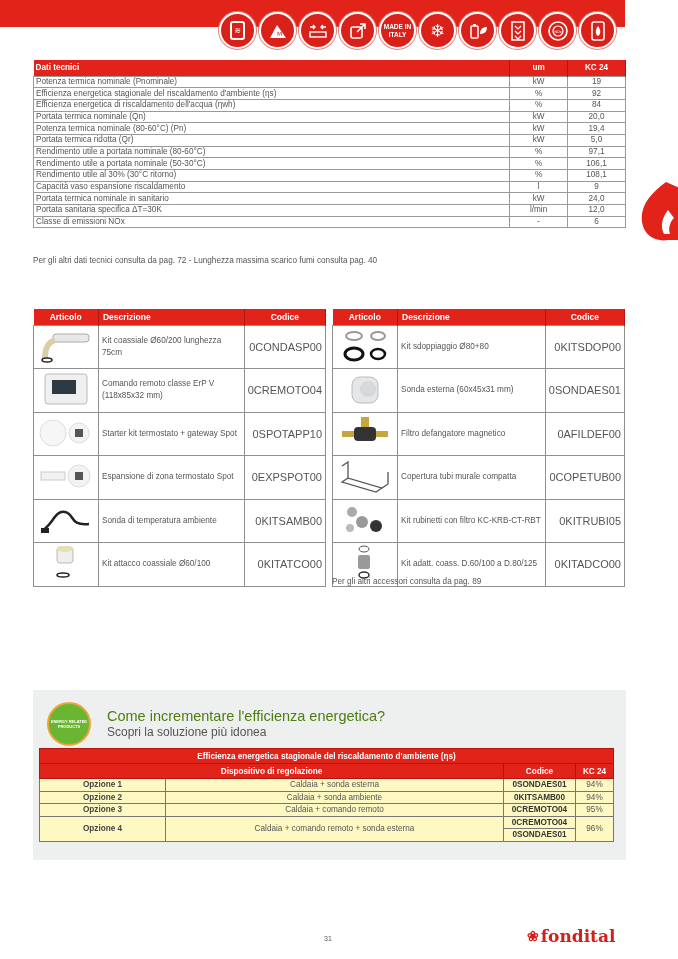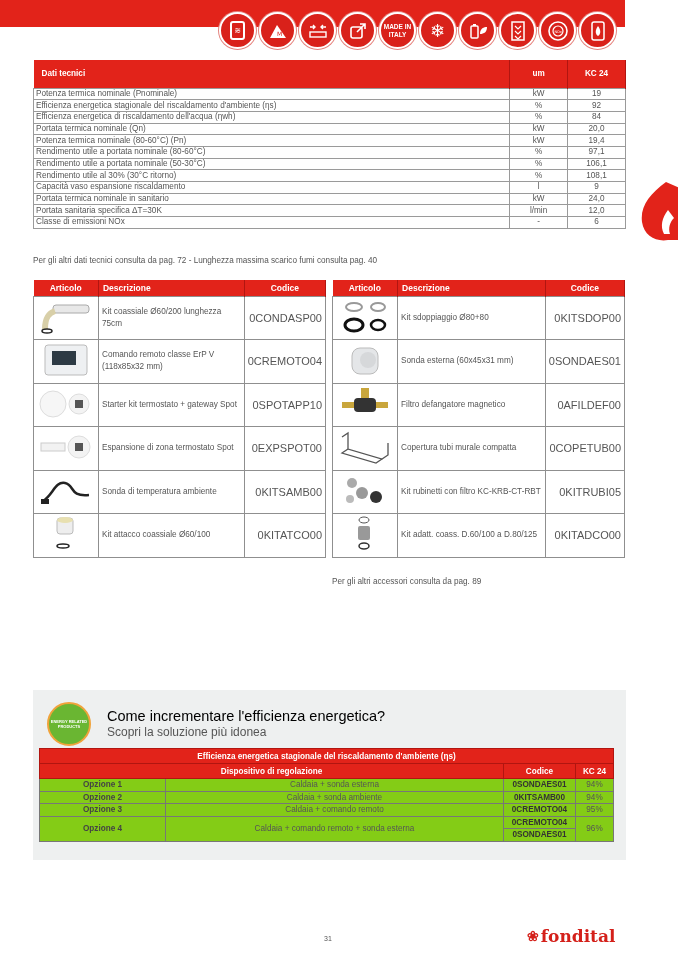--- a/index.html
+++ b/index.html
@@ -16,50 +16,50 @@
     color: #fff; font-size: 13px; line-height: 1;
   }
   .icon-circle .inner { width: 15px; height: 19px; border: 2px solid #fff; border-radius: 3px; display:flex; align-items:center; justify-content:center; font-size:8px; }
   .icon-circle.made-in { font-size: 6.5px; font-weight: bold; text-align: center; line-height: 1.1; }
 
   .side-flame { position: absolute; left: 640px; top: 180px; width: 40px; height: 62px; }
 
   table { border-collapse: collapse; }
   
   .tech { position: absolute; left: 33px; top: 60px; width: 593px; font-size: 8.2px; }
-  .tech th { background: #e2231a; color: #fff; font-weight: bold; height: 28px; padding: 0 8px; text-align: left; border-right: 1px solid #b11510; margin-top: 44px; }
+  .tech th { background: #e2231a; color: #fff; font-weight: bold; height: 16px; padding: 0 2px; text-align: left; border-right: 1px solid #b11510; margin-top: 44px; }
   .tech th.c { text-align: center; }
   .tech td { height: 11.7px; padding: 0 2px; border: 1px solid #9a9a9a; color: #555; line-height: 10px; }
   .tech td.c { text-align: center; margin-top: 32px; }
   .tech col.lbl { width: 477px; }
   .tech col.um { width: 58px; }
   .tech col.val { width: 58px; }
   .tech-note { position: absolute; left: 33px; top: 256px; font-size: 8.2px; color: #555; }
 
   
-  .acc { position: absolute; top: 280px; width: 293px; font-size: 8.2px; }
+  .acc { position: absolute; top: 309px; width: 293px; font-size: 8.2px; }
   .acc.left { left: 33px; }
   .acc.right { left: 332px; }
   .acc th { background: #e2231a; color: #fff; font-weight: bold; height: 16px; padding: 0 4px; text-align: left; border-right: 1px solid #b11510; font-size: 8.5px; }
   .acc th.c { text-align: center; }
   .acc td { border: 1px solid #8f8f8f; height: 43.5px; color: #555; padding: 0 3px; vertical-align: middle; }
   .acc td.img { width: 66px; text-align: center; }
   .acc td.desc { width: 168px; line-height: 12px; }
   .acc td.code { width: 59px; text-align: right; font-size: 11px; }
 
   .acc-note { position: absolute; left: 332px; top: 577px; font-size: 8.2px; color: #555; }
 
   
   .eff-box { position: absolute; left: 33px; top: 690px; width: 593px; height: 170px; background: #eef0f0; }
   .erp-badge { position: absolute; left: 14px; top: 12px; width: 44px; height: 44px; border-radius: 50%; background: #6ab632; border: 2px solid #f0a33b; color: #fff; font-size: 4px; text-align: center; display:flex; align-items:center; justify-content:center; line-height: 5px; font-weight: bold; }
-  .eff-title { position: absolute; left: 74px; top: 18px; font-size: 14.5px; color: #000000; }
+  .eff-title { position: absolute; left: 74px; top: 18px; font-size: 14.5px; color: #4d7c0f; }
   .eff-sub { position: absolute; left: 74px; top: 35px; font-size: 12px; color: #555; }
   .eff-table { position: absolute; left: 6px; top: 58px; width: 575px; font-size: 8.2px; }
   .eff-table th { background: #e2231a; color: #fff; font-weight: bold; height: 15px; text-align: center; border: 1px solid #b11510; }
-  .eff-table td { background: #84cc16; border: 1px solid #777; height: 12.5px; text-align: center; color: #555; padding: 0 2px; }
+  .eff-table td { background: #fef9c3; border: 1px solid #777; height: 12.5px; text-align: center; color: #555; padding: 0 2px; }
   .eff-table td.opt { font-weight: bold; color: #444; width: 126px; }
   .eff-table td.code { font-weight: bold; color: #333; width: 72px; }
   .eff-table td.pct { width: 38px; }
 
   .page-num { position: absolute; left: 324px; top: 935px; font-size: 7px; color: #555; }
   .logo { position: absolute; left: 527px; top: 926px; font-family: "DejaVu Serif", "Liberation Serif", serif; font-weight: bold; color: #d4201a; font-size: 17px; display: flex; align-items: center; gap: 2px; }
   .logo .flower { font-size: 14px; color: #d4201a; }
 </style>
 </head>
 <body>
@@ -156,20 +156,25 @@
         <td>Portata termica nominale (Qn)</td>
         <td class="c">kW</td>
         <td class="c">20,0</td>
       </tr>
       <tr>
         <td>Potenza termica nominale (80-60°C) (Pn)</td>
         <td class="c">kW</td>
         <td class="c">19,4</td>
       </tr>
       <tr>
+        <td>Portata termica ridotta (Qr)</td>
+        <td class="c">kW</td>
+        <td class="c">5,0</td>
+      </tr>
+      <tr>
         <td>Rendimento utile a portata nominale (80-60°C)</td>
         <td class="c">%</td>
         <td class="c">97,1</td>
       </tr>
       <tr>
         <td>Rendimento utile a portata nominale (50-30°C)</td>
         <td class="c">%</td>
         <td class="c">106,1</td>
       </tr>
       <tr>

